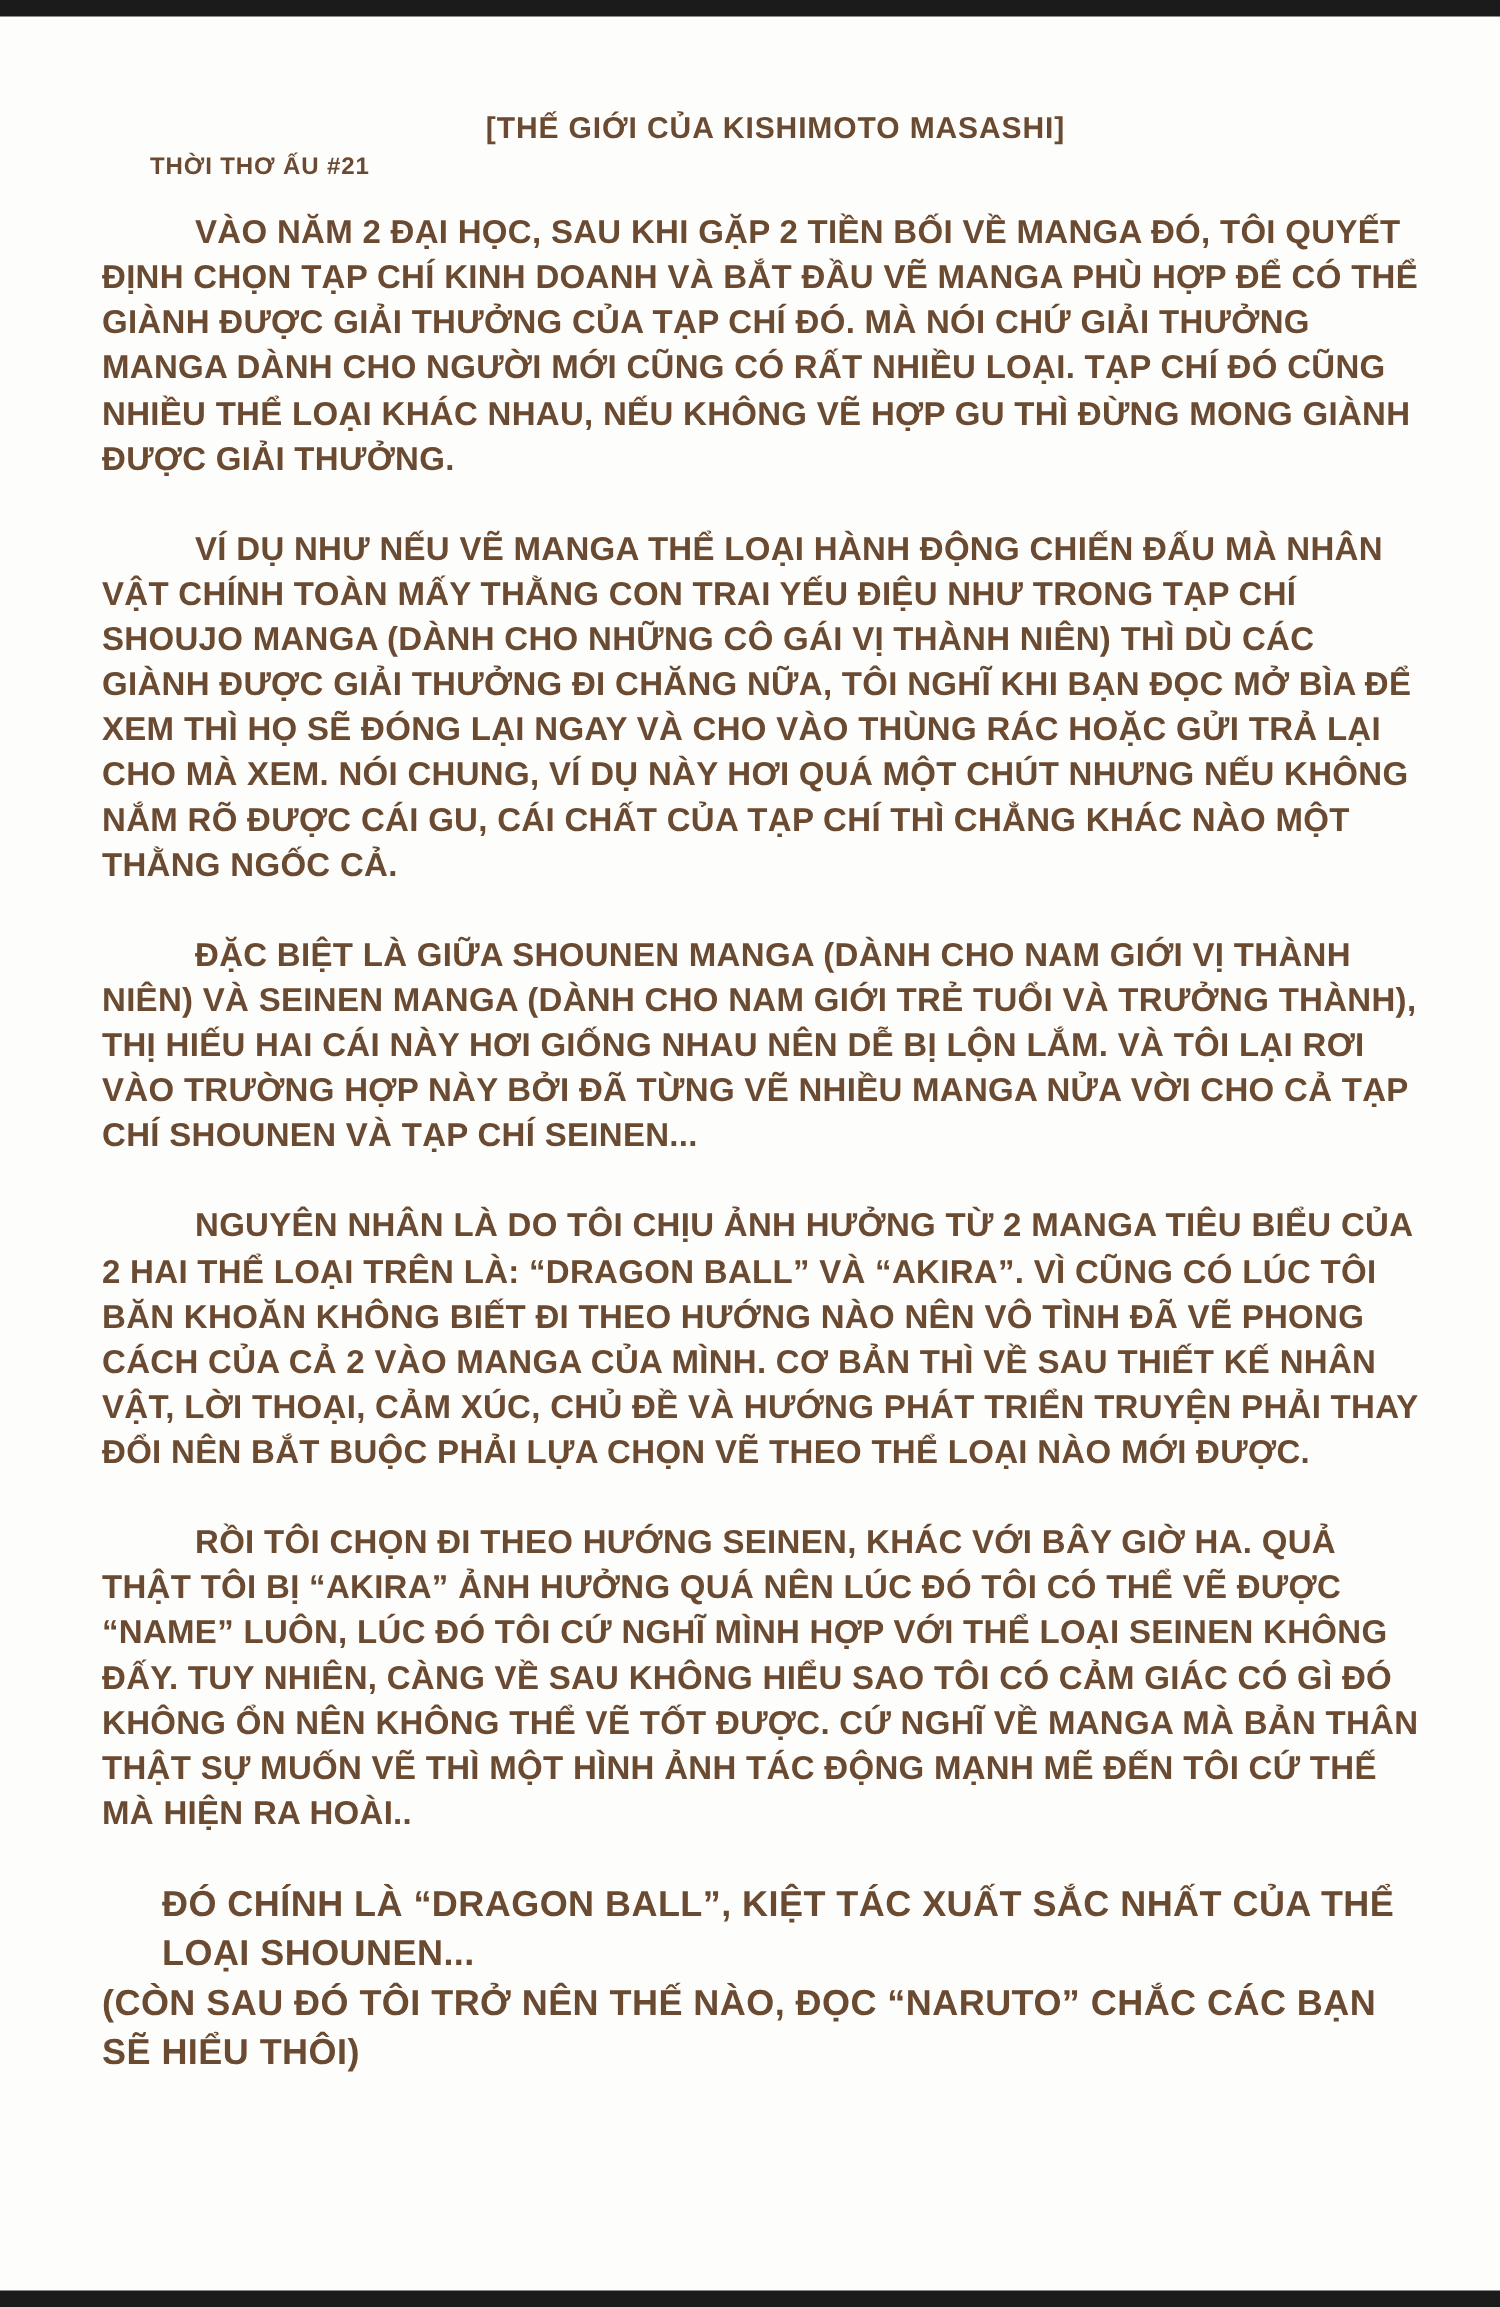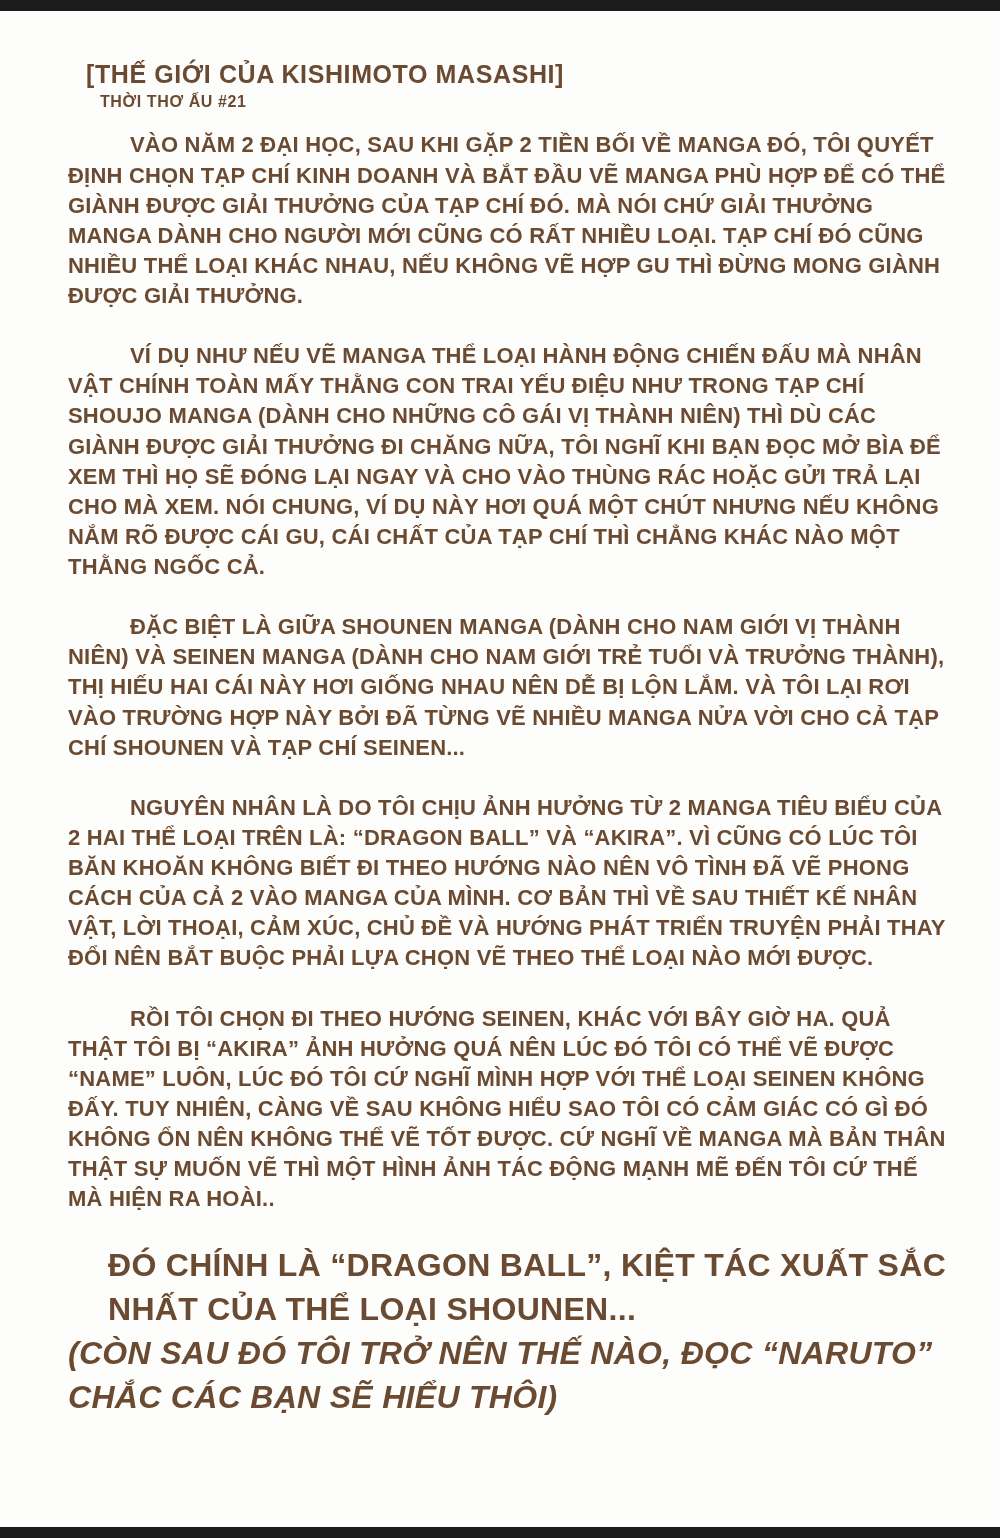--- a/index.html
+++ b/index.html
@@ -32,25 +32,26 @@
     left: 68px;
     width: 880px;
     color: #6b4a32;
     font-family: "Liberation Sans", sans-serif;
     font-weight: bold;
     font-stretch: condensed;
     letter-spacing: 0.3px;
   }
 
   .title {
-    font-size: 25px;
+    font-size: 20px;
     line-height: 1.28;
-    margin: 0 0 2px 18px;
+    margin: 16px 0 2px 18px;
     text-transform: uppercase;
     letter-spacing: 0.6px;
+    text-align: center;
   }
   .subtitle {
     font-size: 16px;
     line-height: 1.28;
     margin: 0 0 18px 32px;
     text-transform: uppercase;
     letter-spacing: 0.6px;
   }
 
   .para {
@@ -60,32 +61,31 @@
     text-transform: uppercase;
     text-align: left;
     letter-spacing: 0.2px;
   }
   .para .indent {
     display: inline-block;
     width: 62px;
   }
 
   .closing {
-    font-size: 32px;
+    font-size: 24px;
     line-height: 1.37;
     margin: 0;
     text-transform: uppercase;
   }
   .closing .line1 {
     display: block;
     margin-left: 40px;
   }
   .closing .line2 {
     display: block;
-    font-style: italic;
   }
 </style>
 </head>
 <body>
 
 <div class="page">
 
   <div class="border-top"></div>
 
   <div class="content">

